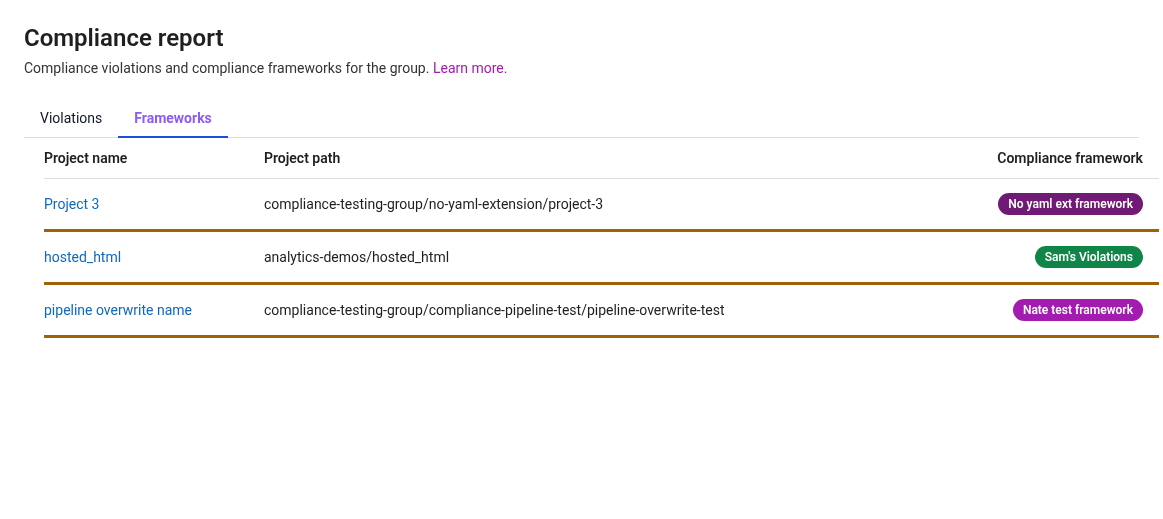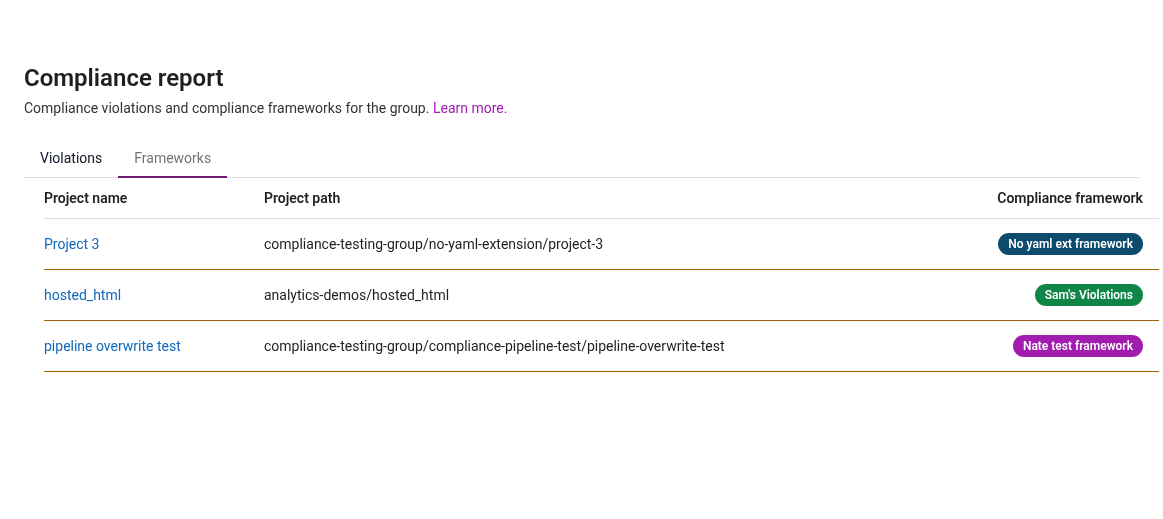--- a/index.html
+++ b/index.html
@@ -7,21 +7,20 @@
       font-family: -apple-system, BlinkMacSystemFont, 'Segoe UI', Roboto, sans-serif;
       font-size: 14px;
       color: #1f1f1f;
       background: #fff;
       padding: 24px 24px 0 24px;
     }
     h1 {
       font-size: 24px;
       font-weight: 600;
       margin-bottom: 8px;
-      margin-top: 40px;
     }
     .subtitle {
       font-size: 14px;
       color: #333;
       margin-bottom: 24px;
     }
     .subtitle a {
       color: #a21caf;
       text-decoration: none;
     }
@@ -34,23 +33,23 @@
     .tab {
       padding: 10px 16px;
       cursor: pointer;
       font-size: 14px;
       color: #0f172a;
       border-bottom: 2px solid transparent;
       margin-bottom: -1px;
       text-decoration: none;
     }
     .tab.active {
-      color: #737373;
-      font-weight: 400;
-      border-bottom: 2px solid #701a75;
+      color: #8b5cf6;
+      font-weight: 700;
+      border-bottom: 2px solid #1d4ed8;
     }
 
     table {
       width: 100%;
       border-collapse: collapse;
       margin-top: 0;
       margin-left: 20px;
     }
     thead tr {
       border-bottom: 1px solid #ddd;
@@ -61,41 +60,41 @@
       font-size: 14px;
       color: #1f1f1f;
       text-align: left;
     }
     th:last-child {
       text-align: right;
     }
     td {
       padding: 14px 16px 14px 0;
       font-size: 14px;
-      border-bottom: 1px solid #a16207;
+      border-bottom: 3px solid #a16207;
       vertical-align: middle;
     }
     td:last-child {
       text-align: right;
     }
     td a {
       color: #1068bf;
       text-decoration: none;
     }
 
     .badge {
       display: inline-block;
       padding: 4px 10px;
       border-radius: 12px;
       font-size: 12px;
       font-weight: 600;
       color: #fff;
       white-space: nowrap;
     }
-    .badge-pink { background-color: #0c4a6e; }
+    .badge-pink { background-color: #701a75; }
     .badge-green { background-color: #108548; }
     .badge-red { background-color: #a21caf; }
 
     .no-framework {
       font-size: 14px;
       color: #555;
     }
 
     .col-project { width: 220px; }
     .col-path { width: auto; }
@@ -128,18 +127,18 @@
         <td class="col-project"><a href="#">Project 3</a></td>
         <td class="col-path">compliance-testing-group/no-yaml-extension/project-3</td>
         <td class="col-framework"><span class="badge badge-pink">No yaml ext framework</span></td>
       </tr>
       <tr>
         <td class="col-project"><a href="#">hosted_html</a></td>
         <td class="col-path">analytics-demos/hosted_html</td>
         <td class="col-framework"><span class="badge badge-green">Sam's Violations</span></td>
       </tr>
       <tr>
-        <td class="col-project"><a href="#">pipeline overwrite test</a></td>
+        <td class="col-project"><a href="#">pipeline overwrite name</a></td>
         <td class="col-path">compliance-testing-group/compliance-pipeline-test/pipeline-overwrite-test</td>
         <td class="col-framework"><span class="badge badge-red">Nate test framework</span></td>
       </tr>
     </tbody>
 </table>
 
 </body></html>

